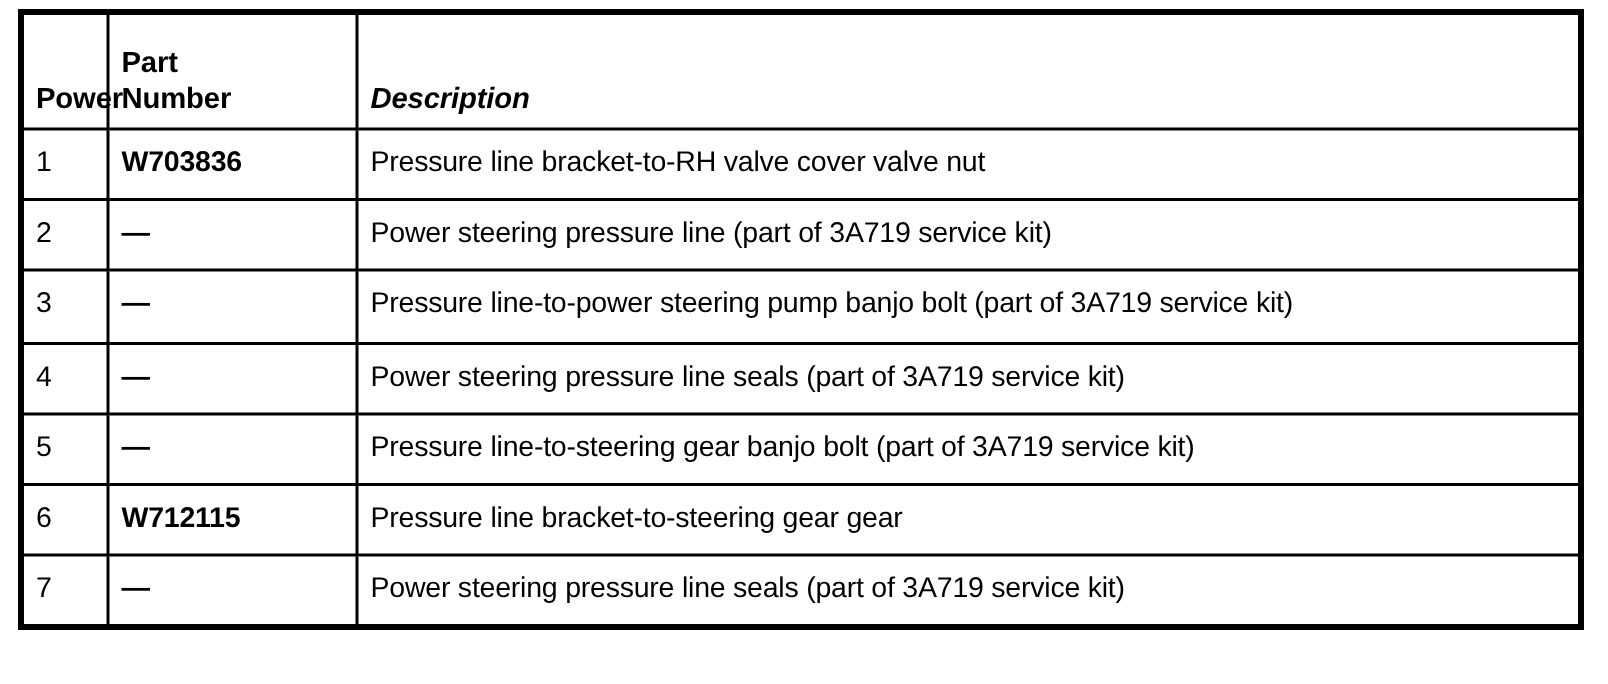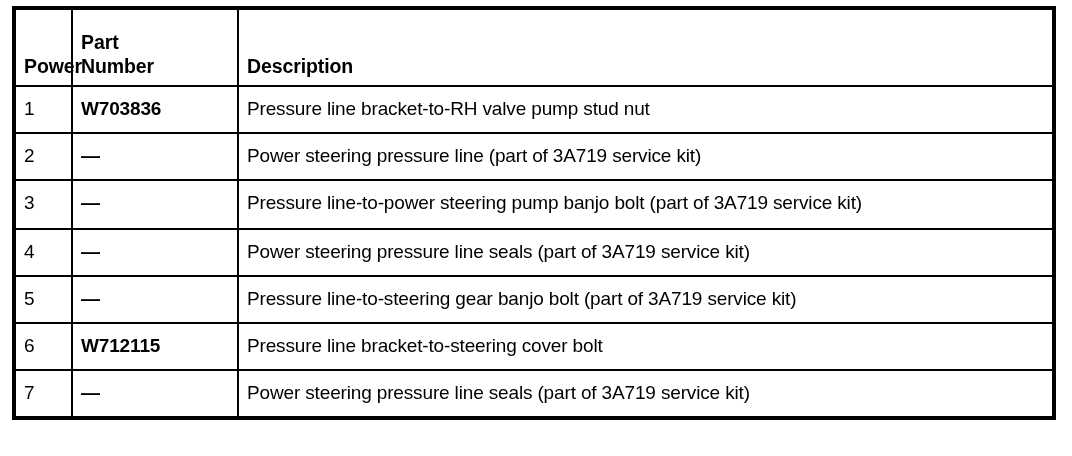--- a/index.html
+++ b/index.html
@@ -51,21 +51,21 @@
     font-size: 19.5px;
     line-height: 24px;
     letter-spacing: -0.1px;
     vertical-align: bottom;
     padding: 6px 24px 7px 8px;
     text-align: left;
     height: 62px;
   }
   .th-item   { padding-left: 7px; }
   .th-part   { padding-left: 11px; }
-  .th-desc   { padding-left: 12px; }
+  .th-desc   { padding-left: 12px; font-style: italic; }
 
   .hdr-line { display: block; white-space: nowrap; }
 
   
   .parts-table tbody td {
     font-size: 19px;
     line-height: 26px;
     letter-spacing: -0.15px;
     padding: 9px 8px 10px 8px;
   }
@@ -104,21 +104,21 @@
           <span class="hdr-line">Description</span>
         </th>
       </tr>
     </thead>
 
     <tbody>
 
       <tr>
         <td class="td-item">1</td>
         <td class="td-part">W703836</td>
-        <td class="td-desc">Pressure line bracket-to-RH valve pump stud nut</td>
+        <td class="td-desc">Pressure line bracket-to-RH valve cover valve nut</td>
       </tr>
 
       <tr>
         <td class="td-item">2</td>
         <td class="td-part dash">—</td>
         <td class="td-desc">Power steering pressure line (part of 3A719 service kit)</td>
       </tr>
 
       <tr class="row-tall">
         <td class="td-item">3</td>
@@ -134,21 +134,21 @@
 
       <tr>
         <td class="td-item">5</td>
         <td class="td-part dash">—</td>
         <td class="td-desc">Pressure line-to-steering gear banjo bolt (part of 3A719 service kit)</td>
       </tr>
 
       <tr>
         <td class="td-item">6</td>
         <td class="td-part">W712115</td>
-        <td class="td-desc">Pressure line bracket-to-steering cover bolt</td>
+        <td class="td-desc">Pressure line bracket-to-steering gear gear</td>
       </tr>
 
       <tr>
         <td class="td-item">7</td>
         <td class="td-part dash">—</td>
         <td class="td-desc">Power steering pressure line seals (part of 3A719 service kit)</td>
       </tr>
 
     </tbody>
   </table>

